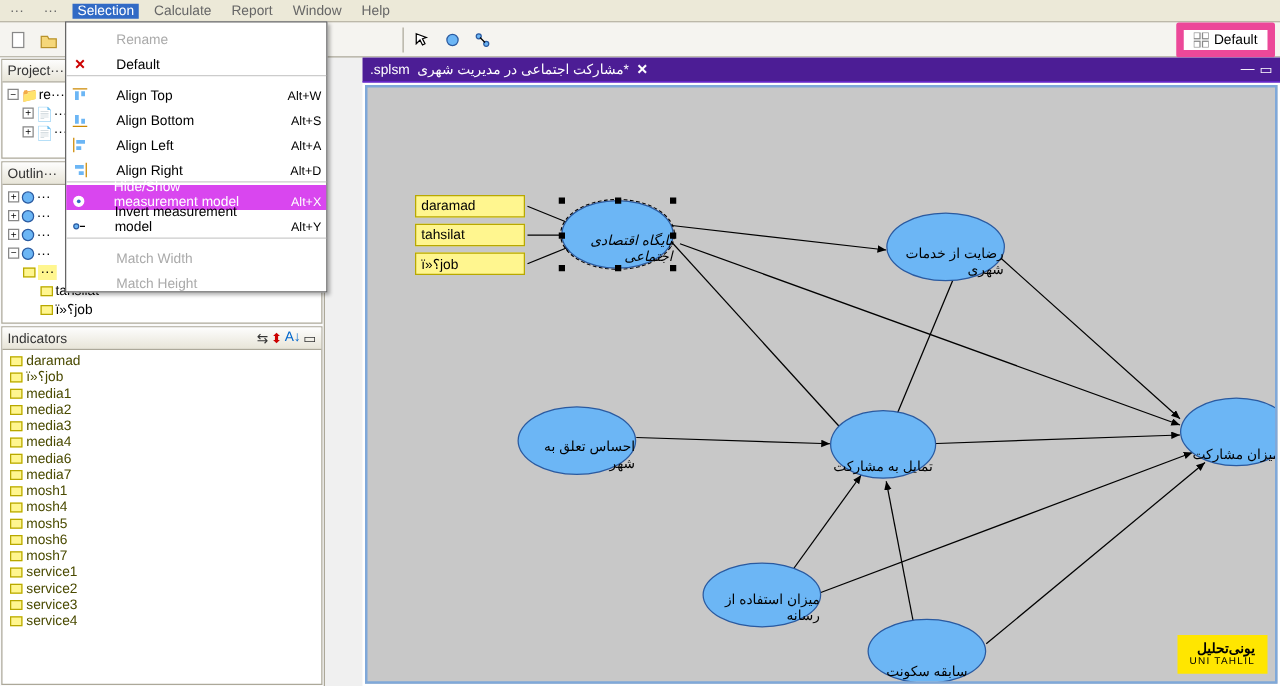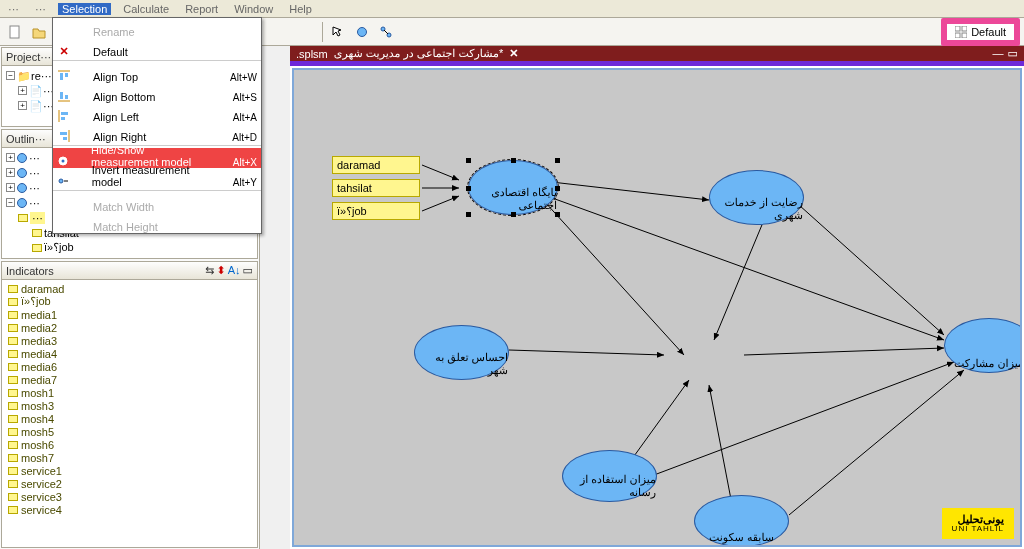--- a/index.html
+++ b/index.html
@@ -36,28 +36,28 @@
   .blue-circle { background: #6cb6f5; border: 1px solid #2a5aa0; border-radius: 50%; width: 10px; height: 10px; display: inline-block; }
 
   
   .ind-item { height: 13px; display: flex; align-items: center; gap: 3px; padding-left: 4px; color: #4a4a00; }
   .ind-item .ibox { width: 10px; height: 8px; background: #fff68f; border: 1px solid #b8a800; }
 
   
   .dropdown { position: absolute; left: 52px; top: -1px; width: 210px; background: #fff; border: 1px solid #666; box-shadow: 2px 2px 3px rgba(0,0,0,0.3); z-index: 50; }
   .dd-item { height: 20px; display: flex; align-items: flex-end; padding: 0 4px; gap: 22px; }
   .dd-item.disabled { color: #aaa; }
-  .dd-item.sel { background: #ef4444; color: #fff; }
+  .dd-item.sel { background: #d946ef; color: #fff; }
   .dd-item .sc { margin-left: auto; font-size: 10px; }
   .dd-sep { height: 1px; background: #ccc; margin: 2px 0; }
   .dd-icon { width: 14px; height: 14px; display: inline-flex; align-items: center; justify-content: center; }
 
   
   .canvas-wrap { flex: 1; display: flex; flex-direction: column; background: #fff; }
-  .canvas-tab { height: 20px; background: #7f1d1d; display: flex; align-items: center; color: #fff; padding: 0 6px; gap: 6px; font-size: 10px; border-bottom: 5px solid #6d28d9; }
+  .canvas-tab { height: 20px; background: #4c1d95; display: flex; align-items: center; color: #fff; padding: 0 6px; gap: 6px; font-size: 10px; border-bottom: 1px solid #6d28d9; }
   .canvas-tab .close { color: #fff; font-weight: bold; }
   .canvas-ctrl { margin-left: auto; display: flex; gap: 4px; }
   .canvas { flex: 1; background: #c8c8c8; position: relative; border: 2px solid #7fa8d9; margin: 2px; overflow: hidden; }
 
   .ellipse { position: absolute; background: #6cb6f5; border: 1px solid #2a5aa0; border-radius: 50%; display: flex; align-items: flex-end; justify-content: center; padding-bottom: 2px; font-size: 9px; color: #000; direction: rtl; }
   .ellipse.sel { outline: 1px dashed #000; }
   .sel-handle { position: absolute; width: 5px; height: 5px; background: #000; }
   .ybox { position: absolute; background: #fff68f; border: 1px solid #b8a800; width: 88px; height: 18px; display: flex; align-items: center; padding: 0 4px; font-size: 10px; }
 
   svg.arrows { position: absolute; inset: 0; width: 100%; height: 100%; pointer-events: none; }
@@ -333,24 +333,20 @@
           <div class="ind-item">
             <span class="ibox"></span>
             <span>media7</span>
           </div>
           <div class="ind-item">
             <span class="ibox"></span>
             <span>mosh1</span>
           </div>
           <div class="ind-item">
             <span class="ibox"></span>
-            <span>mosh3</span>
-          </div>
-          <div class="ind-item">
-            <span class="ibox"></span>
             <span>mosh4</span>
           </div>
           <div class="ind-item">
             <span class="ibox"></span>
             <span>mosh5</span>
           </div>
           <div class="ind-item">
             <span class="ibox"></span>
             <span>mosh6</span>
           </div>
@@ -423,37 +419,40 @@
       <div class="ybox" style="left:38px; top:86px;">
           <span>daramad</span>
         </div>
       <div class="ybox" style="left:38px; top:109px;">
           <span>tahsilat</span>
         </div>
       <div class="ybox" style="left:38px; top:132px;">
           <span>ï»؟job</span>
         </div>
 
-      <div class="ellipse sel" style="left:174px; top:90px; width:90px; height:55px;">
+      <div class="ellipse sel" style="left:155px; top:90px; width:90px; height:55px;font-style:italic;">
         <span>پایگاه اقتصادی اجتماعی</span>
         <span class="sel-handle" style="left:-3px;top:-3px"></span>
           <span class="sel-handle" style="right:-3px;top:-3px"></span>
           <span class="sel-handle" style="left:-3px;bottom:-3px"></span>
           <span class="sel-handle" style="right:-3px;bottom:-3px"></span>
         <span class="sel-handle" style="left:50%;top:-3px;margin-left:-2px"></span>
           <span class="sel-handle" style="left:50%;bottom:-3px;margin-left:-2px"></span>
         <span class="sel-handle" style="top:50%;left:-3px;margin-top:-2px"></span>
           <span class="sel-handle" style="top:50%;right:-3px;margin-top:-2px"></span>
       </div>
       <div class="ellipse" style="left:415px; top:100px; width:95px; height:55px;">
           <span>رضایت از خدمات شهری</span>
         </div>
       <div class="ellipse" style="left:120px; top:255px; width:95px; height:55px;align-items:flex-end;">
           <span>احساس تعلق به شهر</span>
         </div>
+      <div class="ellipse" style="left:370px; top:258px; width:85px; height:55px;">
+          <span>تمایل به مشارکت</span>
+        </div>
       <div class="ellipse" style="left:650px; top:248px; width:90px; height:55px;">
           <span>میزان مشارکت</span>
         </div>
       <div class="ellipse" style="left:268px; top:380px; width:95px; height:52px;">
           <span>میزان استفاده از رسانه</span>
         </div>
       <div class="ellipse" style="left:400px; top:425px; width:95px; height:52px;">
           <span>سابقه سکونت</span>
         </div>
 

